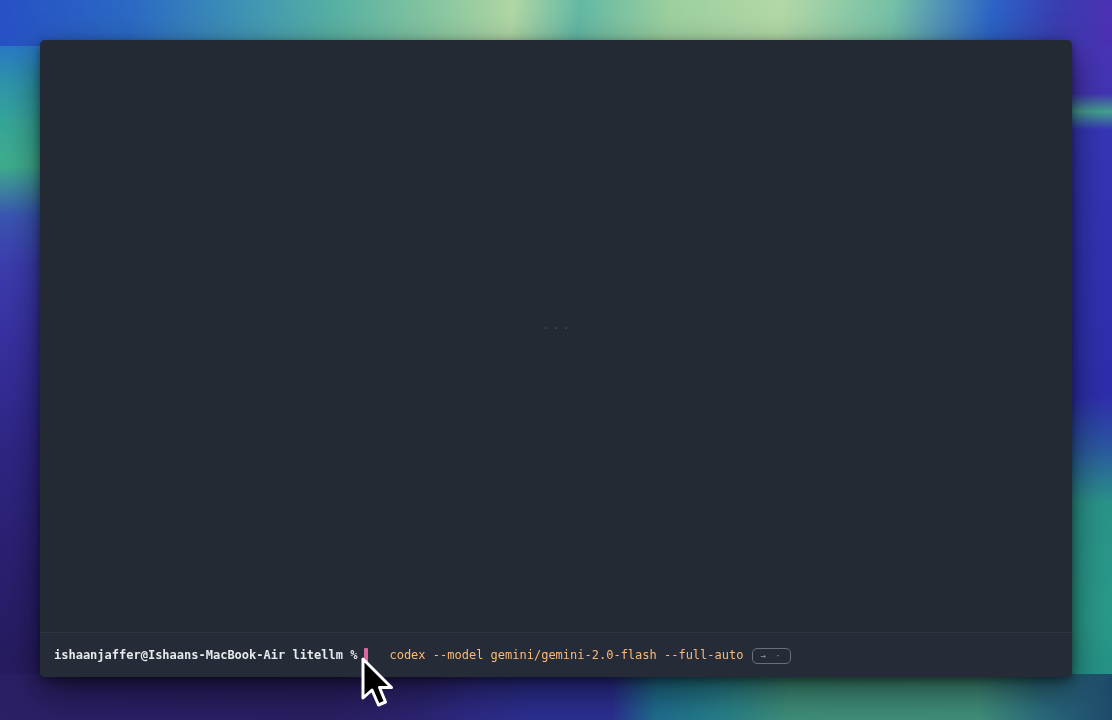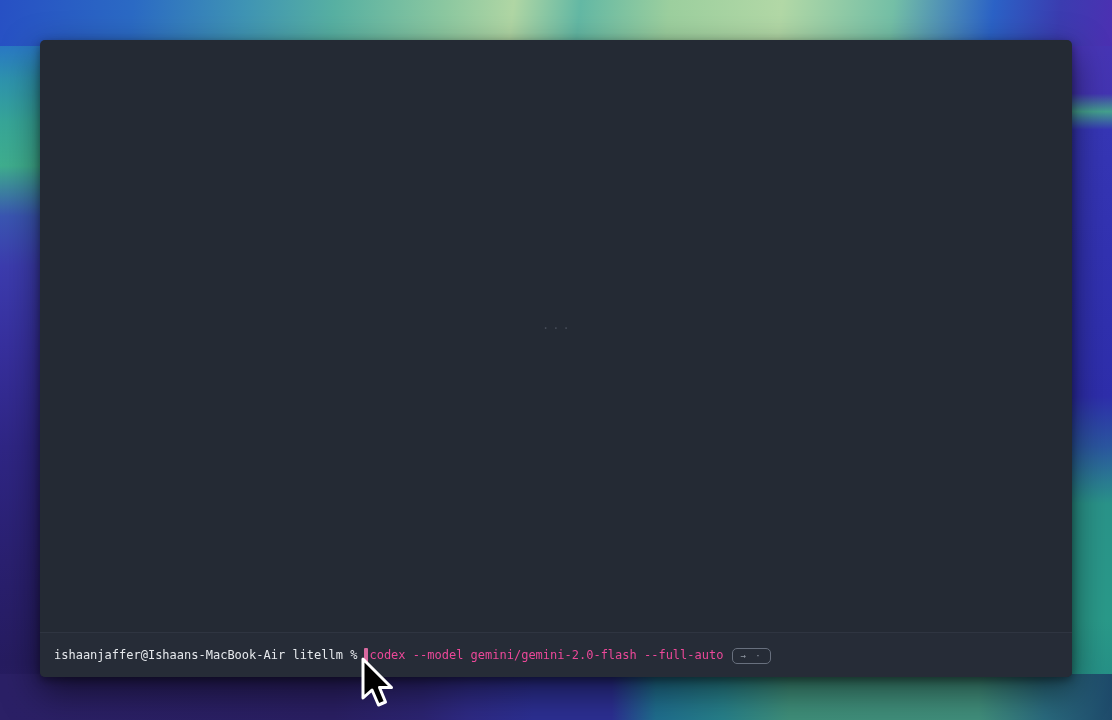--- a/index.html
+++ b/index.html
@@ -73,34 +73,35 @@
     left: 14px; bottom: 13px;
     display: flex;
     align-items: center;
     height: 17px;
     white-space: pre;
     font-size: 12px;
     line-height: 17px;
   }
   .shell-prompt {
     color: #e6e9ed;
-    font-weight: normal;
+    font-weight: bold;
     white-space: pre;
   }
   .text-cursor {
     display: inline-block;
     width: 4px; height: 15px;
     margin-left: 7px;
     margin-right: 1px;
     background: #d8699f;
     border-radius: 1px;
   }
   .suggestion {
-    color: #ec4899;
+    color: #fdba74;
     white-space: pre;
+    margin-left: 20px;
   }
   .hint-badge {
     display: inline-block;
     margin-left: 9px;
     padding: 0 7px 1px 7px;
     height: 16px;
     line-height: 14px;
     border: 1px solid #68707e;
     border-radius: 5px;
     color: #939aa6;

